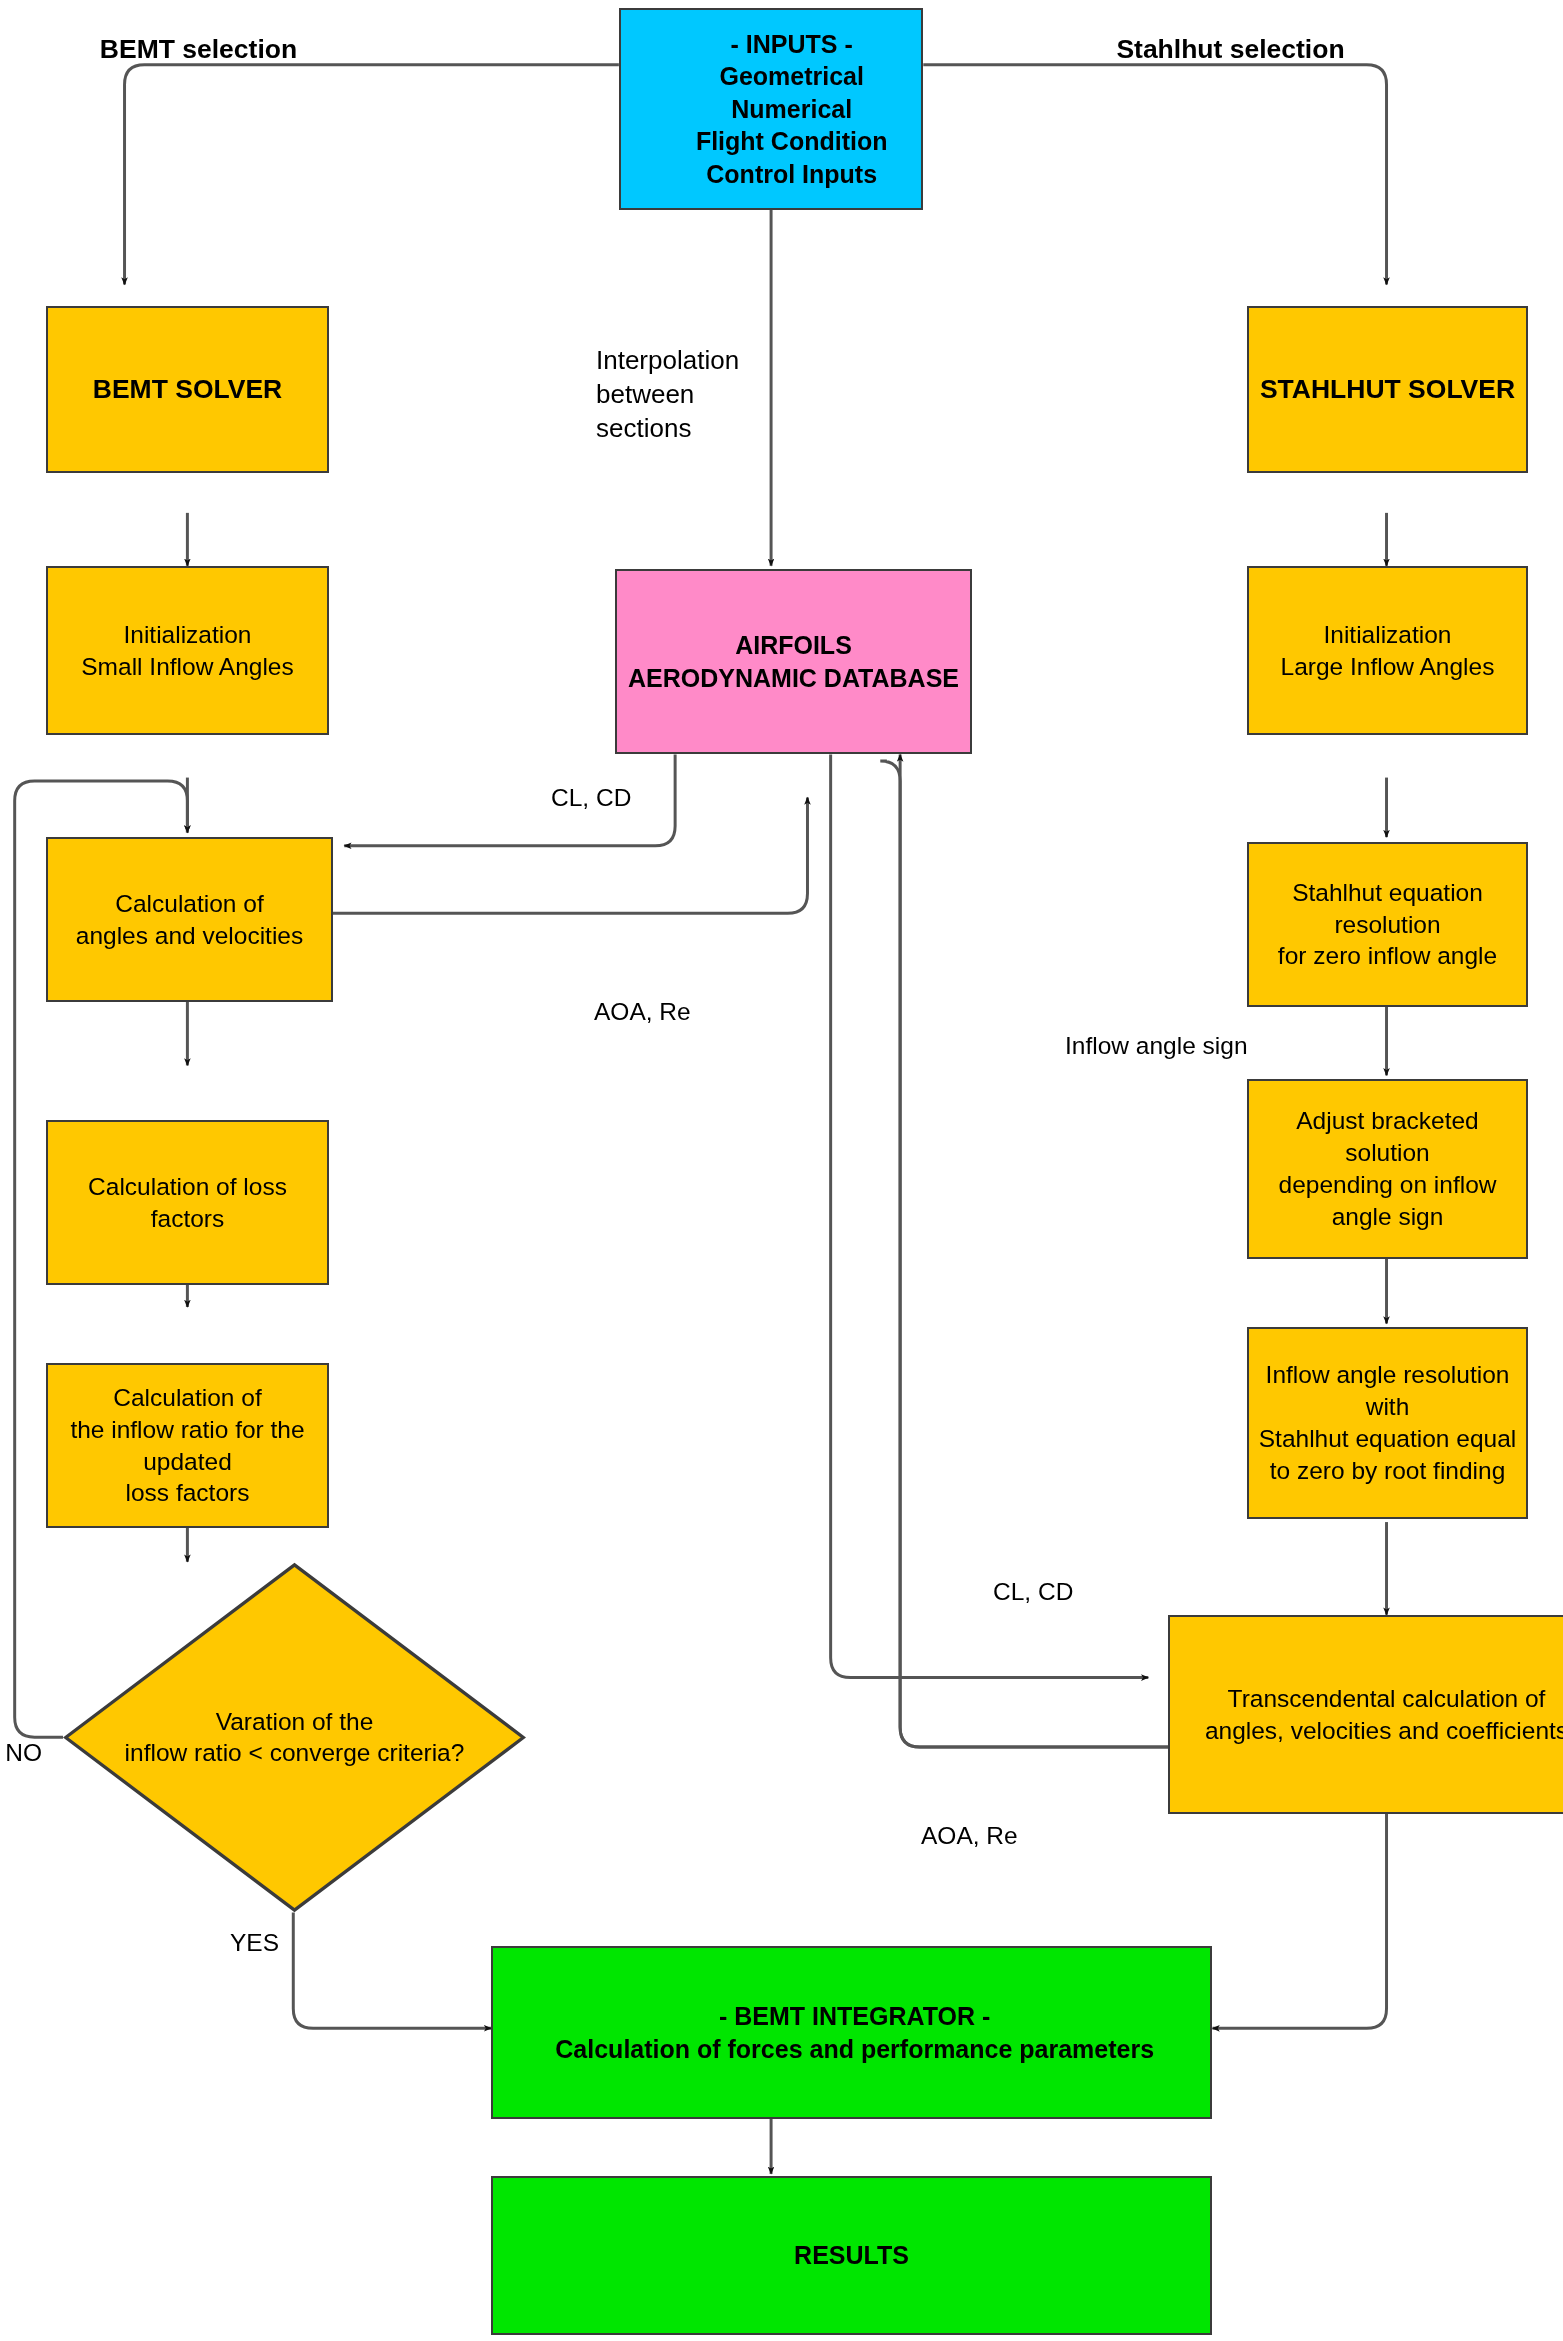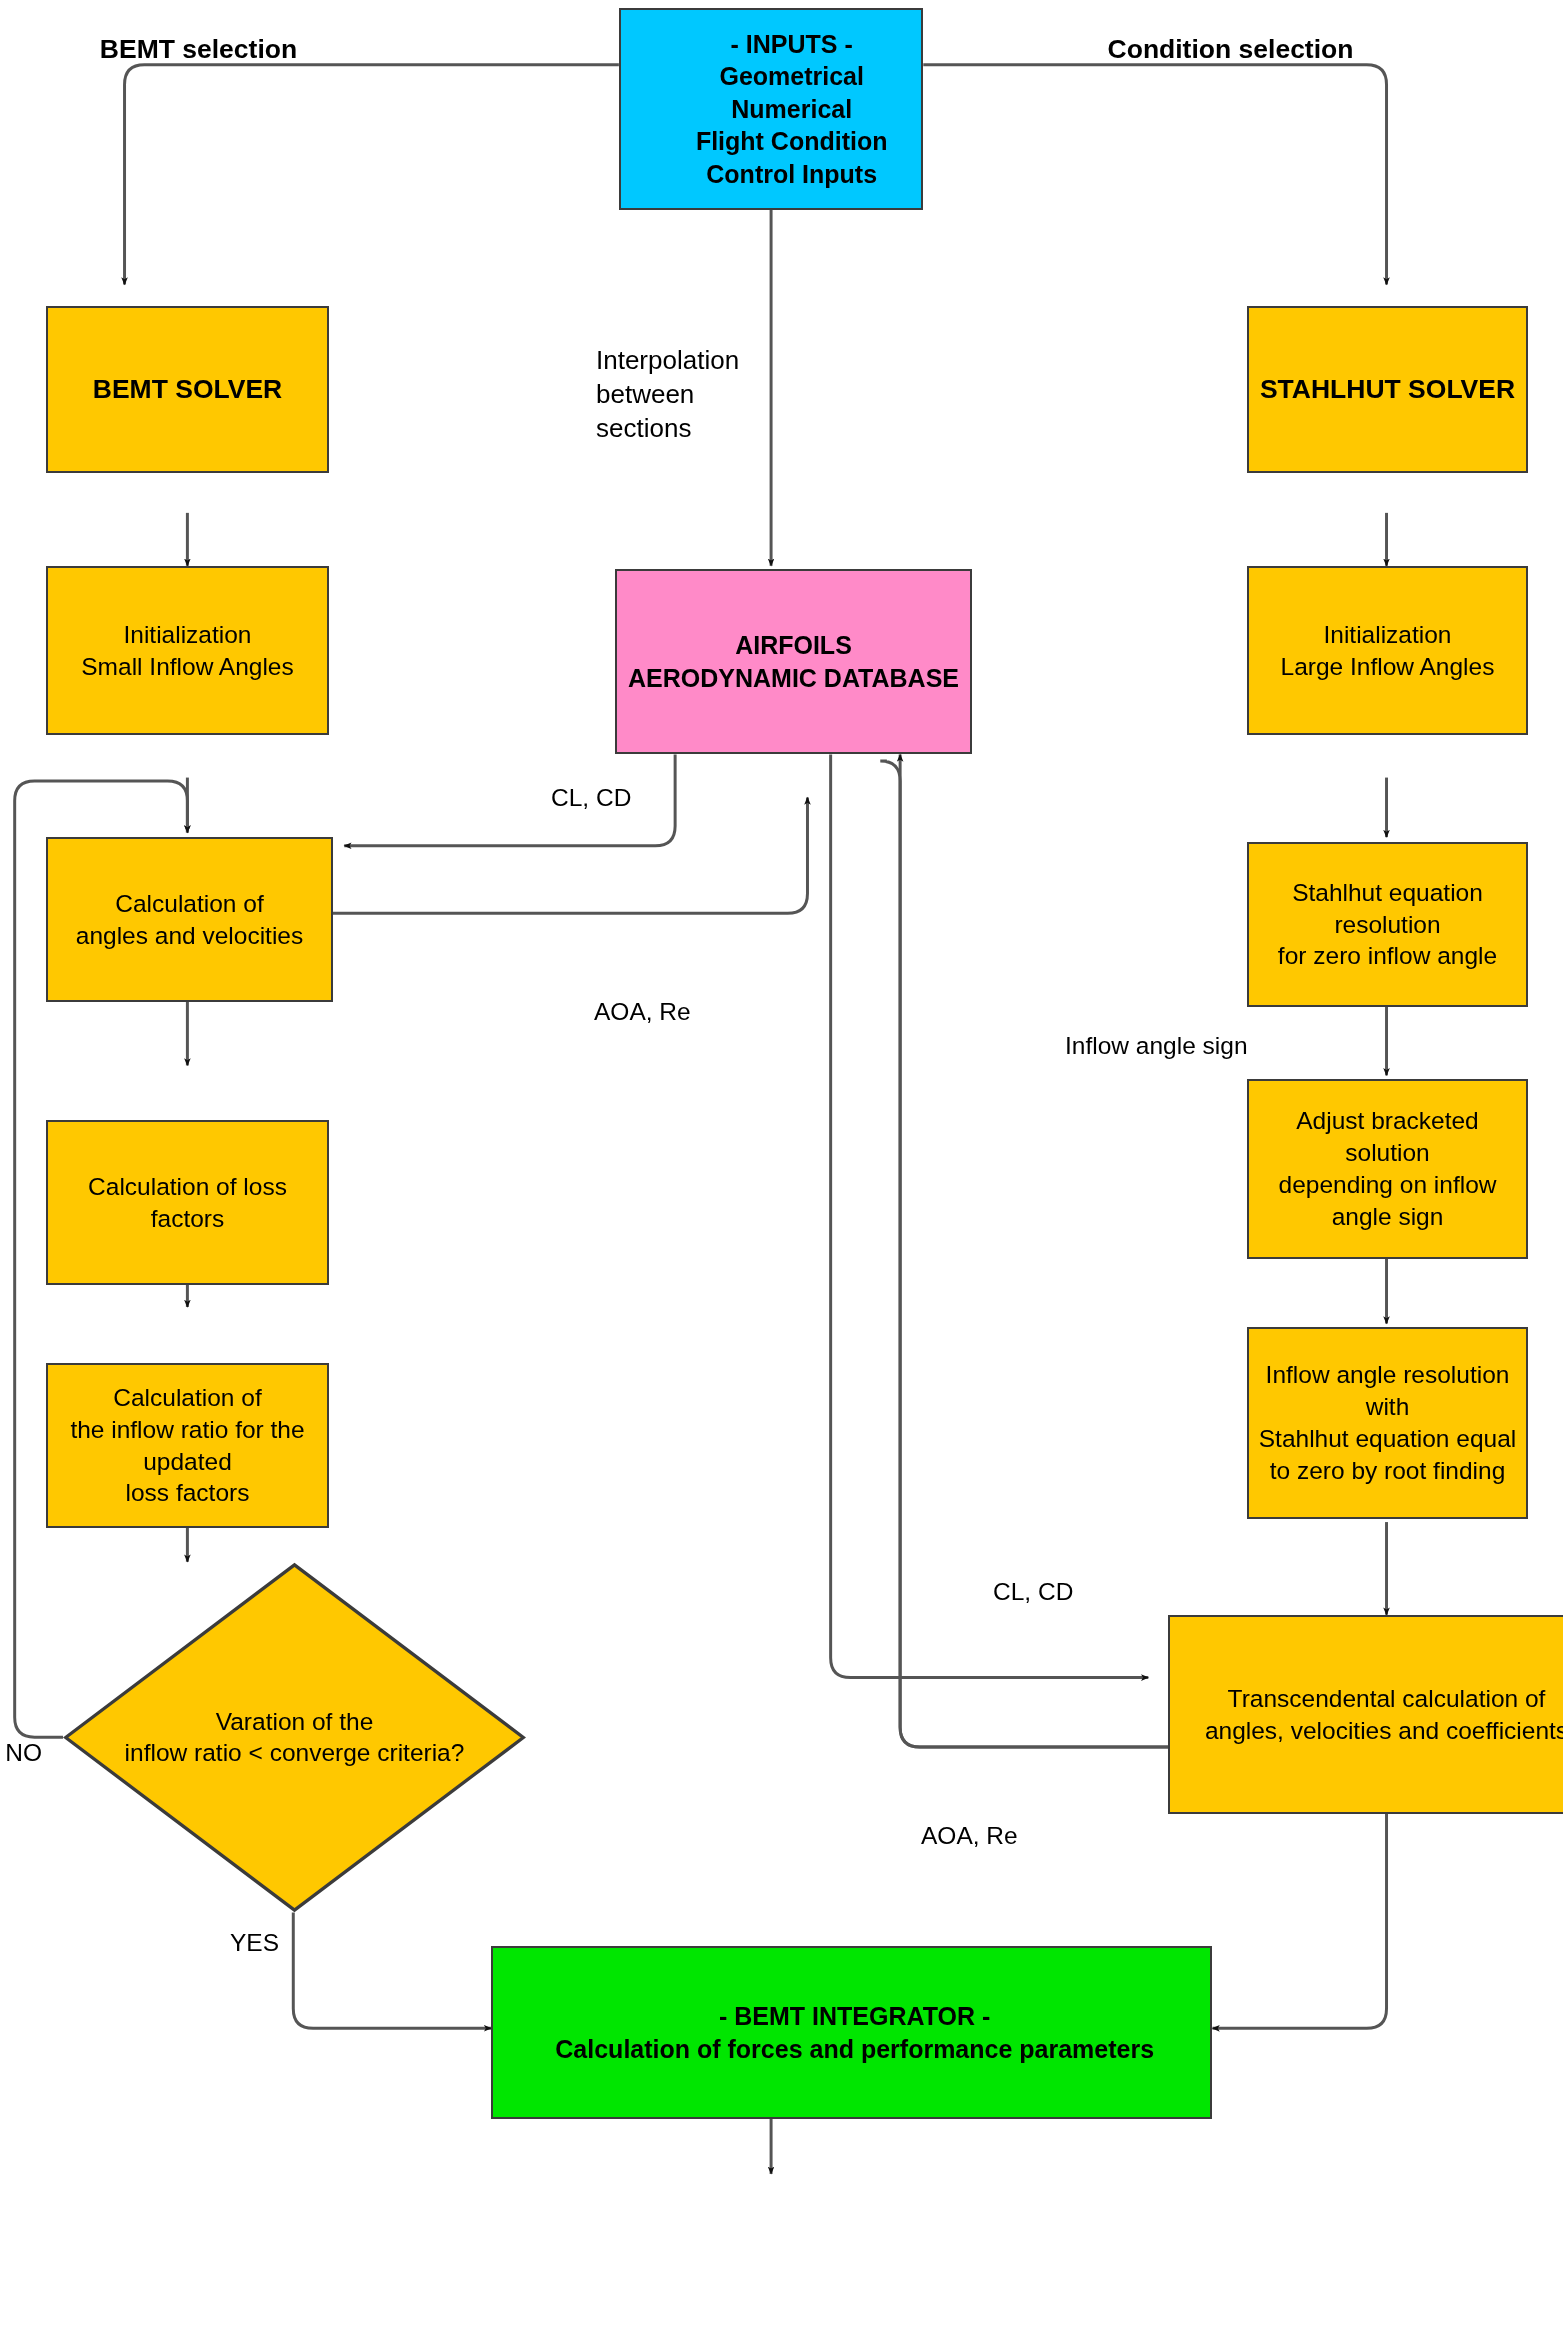--- a/index.html
+++ b/index.html
@@ -121,21 +121,21 @@
       <path d="M1255,1140 L1255,2505 Q1255,2535 1285,2535 L1735,2535" marker-end="url(#arw)"></path>
 
       <path d="M2095,2735 L2095,3035 Q2095,3065 2065,3065 L1832,3065" marker-end="url(#arw)"></path>
 
       <path d="M1165,3200 L1165,3285" marker-end="url(#arw)"></path>
     </g>
   </svg>
 
   <div class="col-title" style="left:0px; top:34px; width:397px; text-align:center; font-size:26.5px;">BEMT selection</div>
 
-  <div class="col-title" style="left:1032px; top:34px; width:397px; text-align:center; font-size:26.5px;">Condition selection</div>
+  <div class="col-title" style="left:1032px; top:34px; width:397px; text-align:center; font-size:26.5px;">Stahlhut selection</div>
 
   <div class="node cyan bold" style="left:619px; top:8px; width:304px; height:202px; font-size:25px;">- INPUTS -
 Geometrical
 Numerical
 Flight Condition
 Control Inputs</div>
 
   <div class="node yellow bold" style="left:46px; top:306px; width:283px; height:167px; font-size:26.5px;">BEMT SOLVER</div>
 
   <div class="node yellow" style="left:46px; top:566px; width:283px; height:169px; font-size:24.5px;">Initialization
@@ -175,20 +175,21 @@
   <div class="node yellow" style="left:1247px; top:1327px; width:281px; height:192px; font-size:24.5px;">Inflow angle resolution with
 Stahlhut equation equal
 to zero by root finding</div>
 
   <div class="node yellow" style="left:1168px; top:1615px; width:437px; height:199px; font-size:24.5px;">Transcendental calculation of
 angles, velocities and coefficients</div>
 
   <div class="node green bold" style="left:491px; top:1946px; width:721px; height:173px; font-size:25px;padding-left:13px;">- BEMT INTEGRATOR -
 Calculation of forces and performance parameters</div>
 
+  <div class="node green bold" style="left:491px; top:2176px; width:721px; height:159px; font-size:25px;">RESULTS</div>
 
   <div class="edge-label" style="left:596px; top:344px; width:165px; text-align:left; font-size:26px;">Interpolation
 between sections</div>
 
   <div class="edge-label" style="left:551px; top:782px; font-size:24.5px;">CL, CD</div>
 
   <div class="edge-label" style="left:594px; top:996px; font-size:24.5px;">AOA, Re</div>
 
   <div class="edge-label" style="left:1065px; top:1030px; font-size:24.5px;text-align:center;">Inflow angle sign</div>
 

